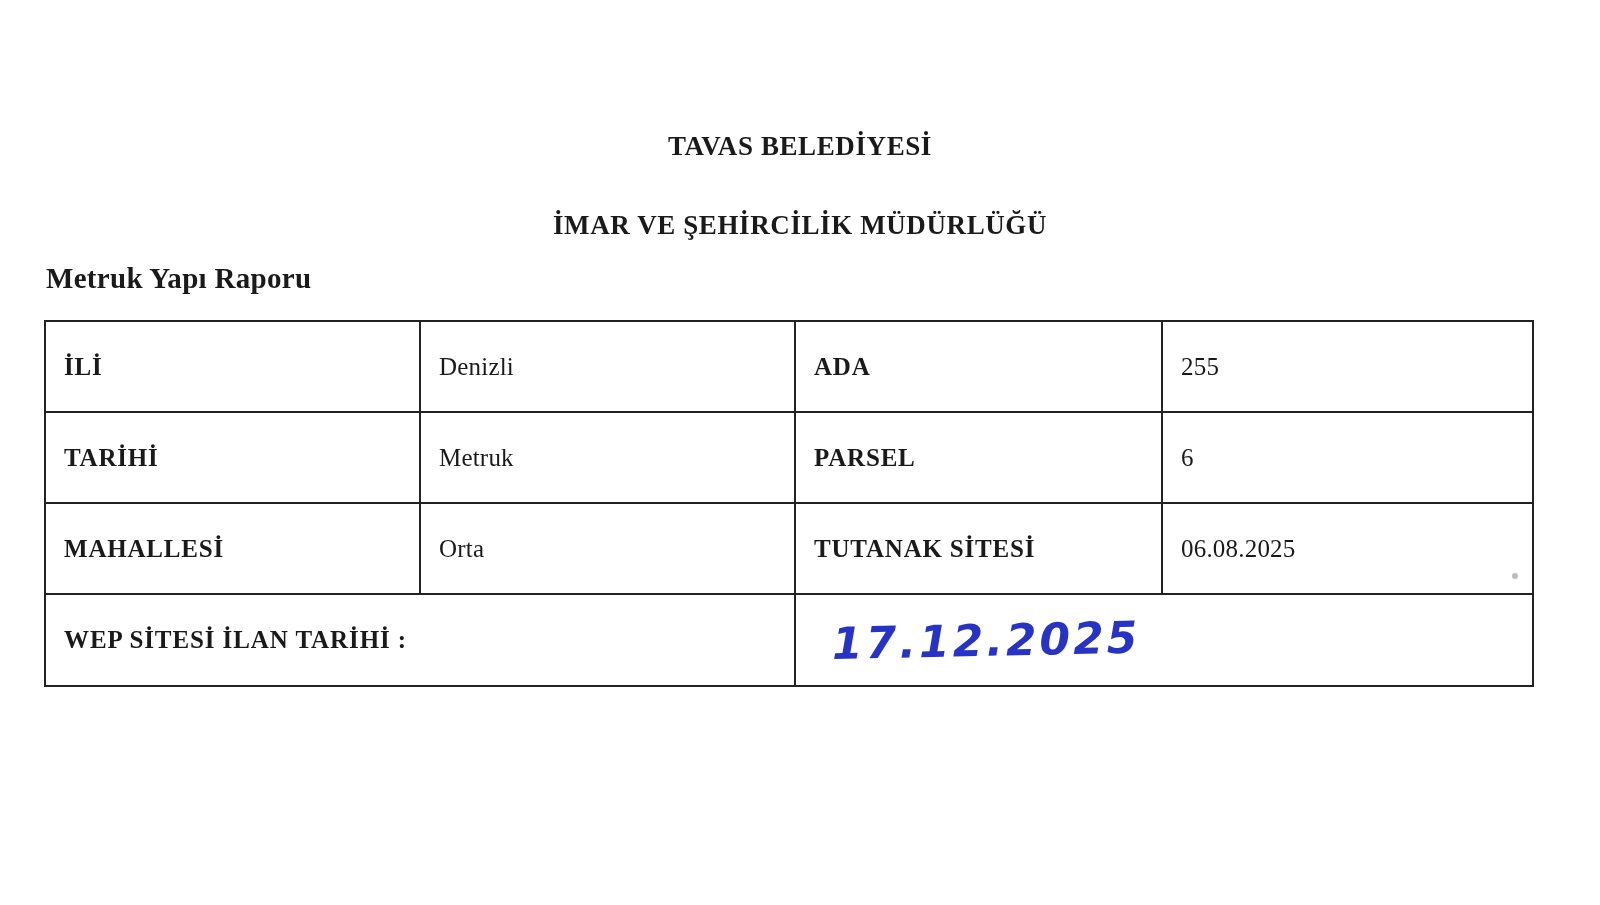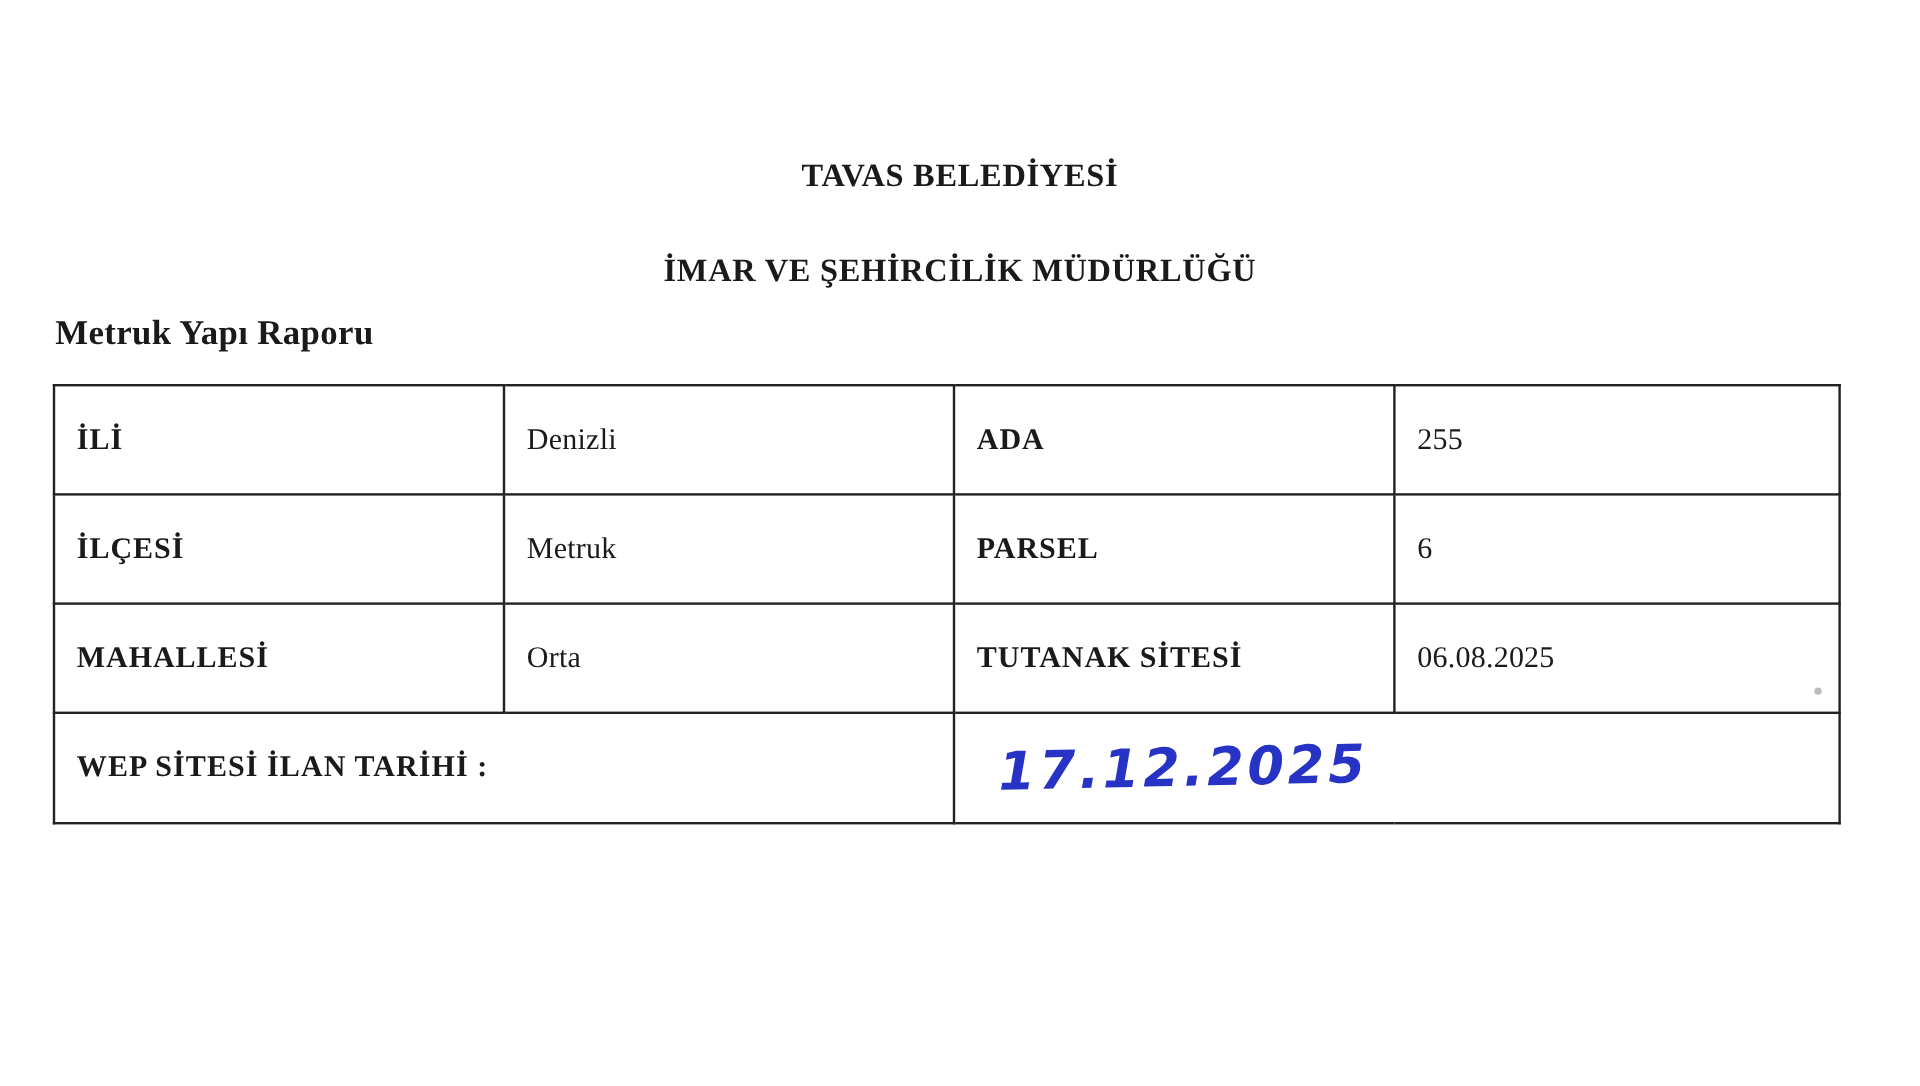--- a/index.html
+++ b/index.html
@@ -136,21 +136,21 @@
           <col class="col-d">
       </colgroup>
       <tbody>
         <tr>
           <td class="label">İLİ</td>
           <td class="value">Denizli</td>
           <td class="label">ADA</td>
           <td class="value">255</td>
         </tr>
         <tr>
-          <td class="label">İLÇESİ</td>
+          <td class="label">TARİHİ</td>
           <td class="value">Metruk</td>
           <td class="label">PARSEL</td>
           <td class="value">6</td>
         </tr>
         <tr>
           <td class="label">MAHALLESİ</td>
           <td class="value">Orta</td>
           <td class="label">TUTANAK SİTESİ</td>
           <td class="value">06.08.2025</td>
         </tr>

